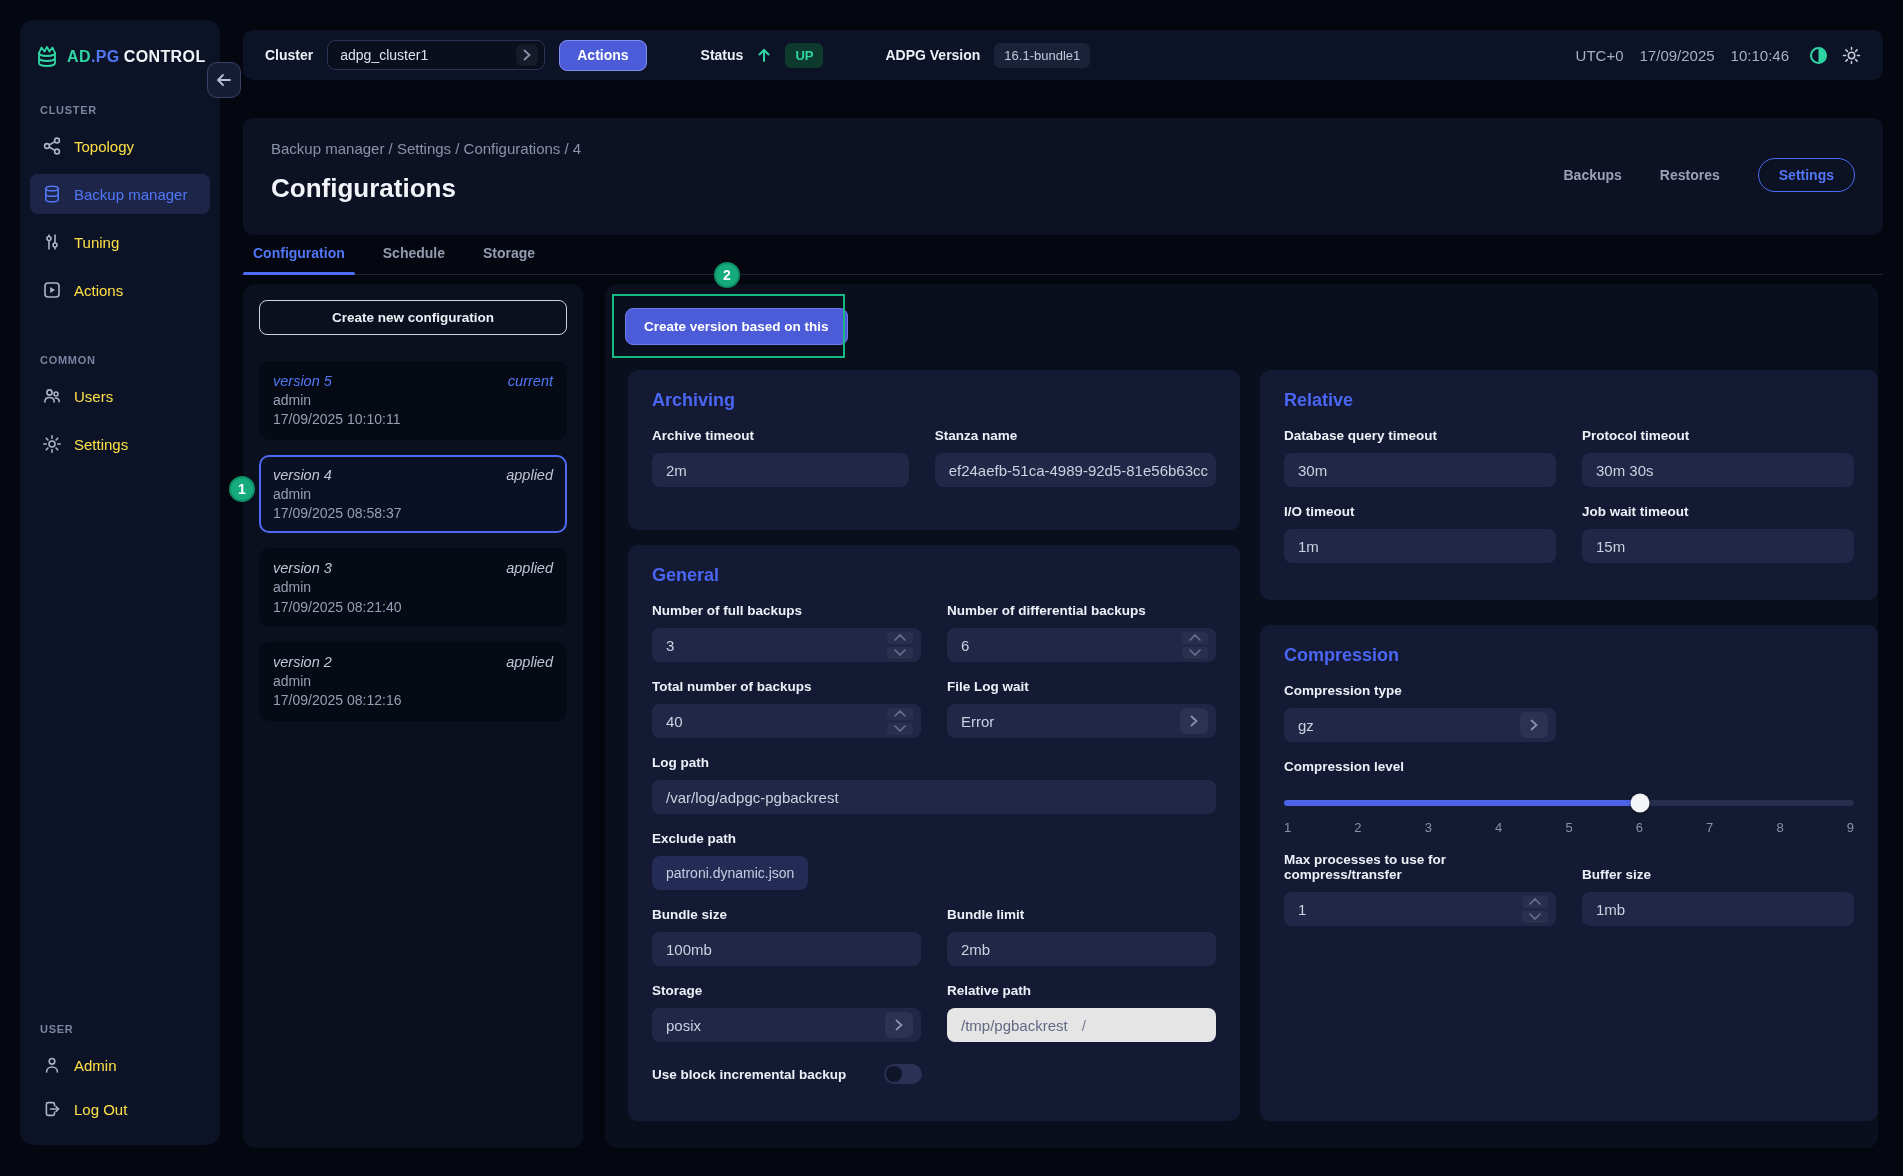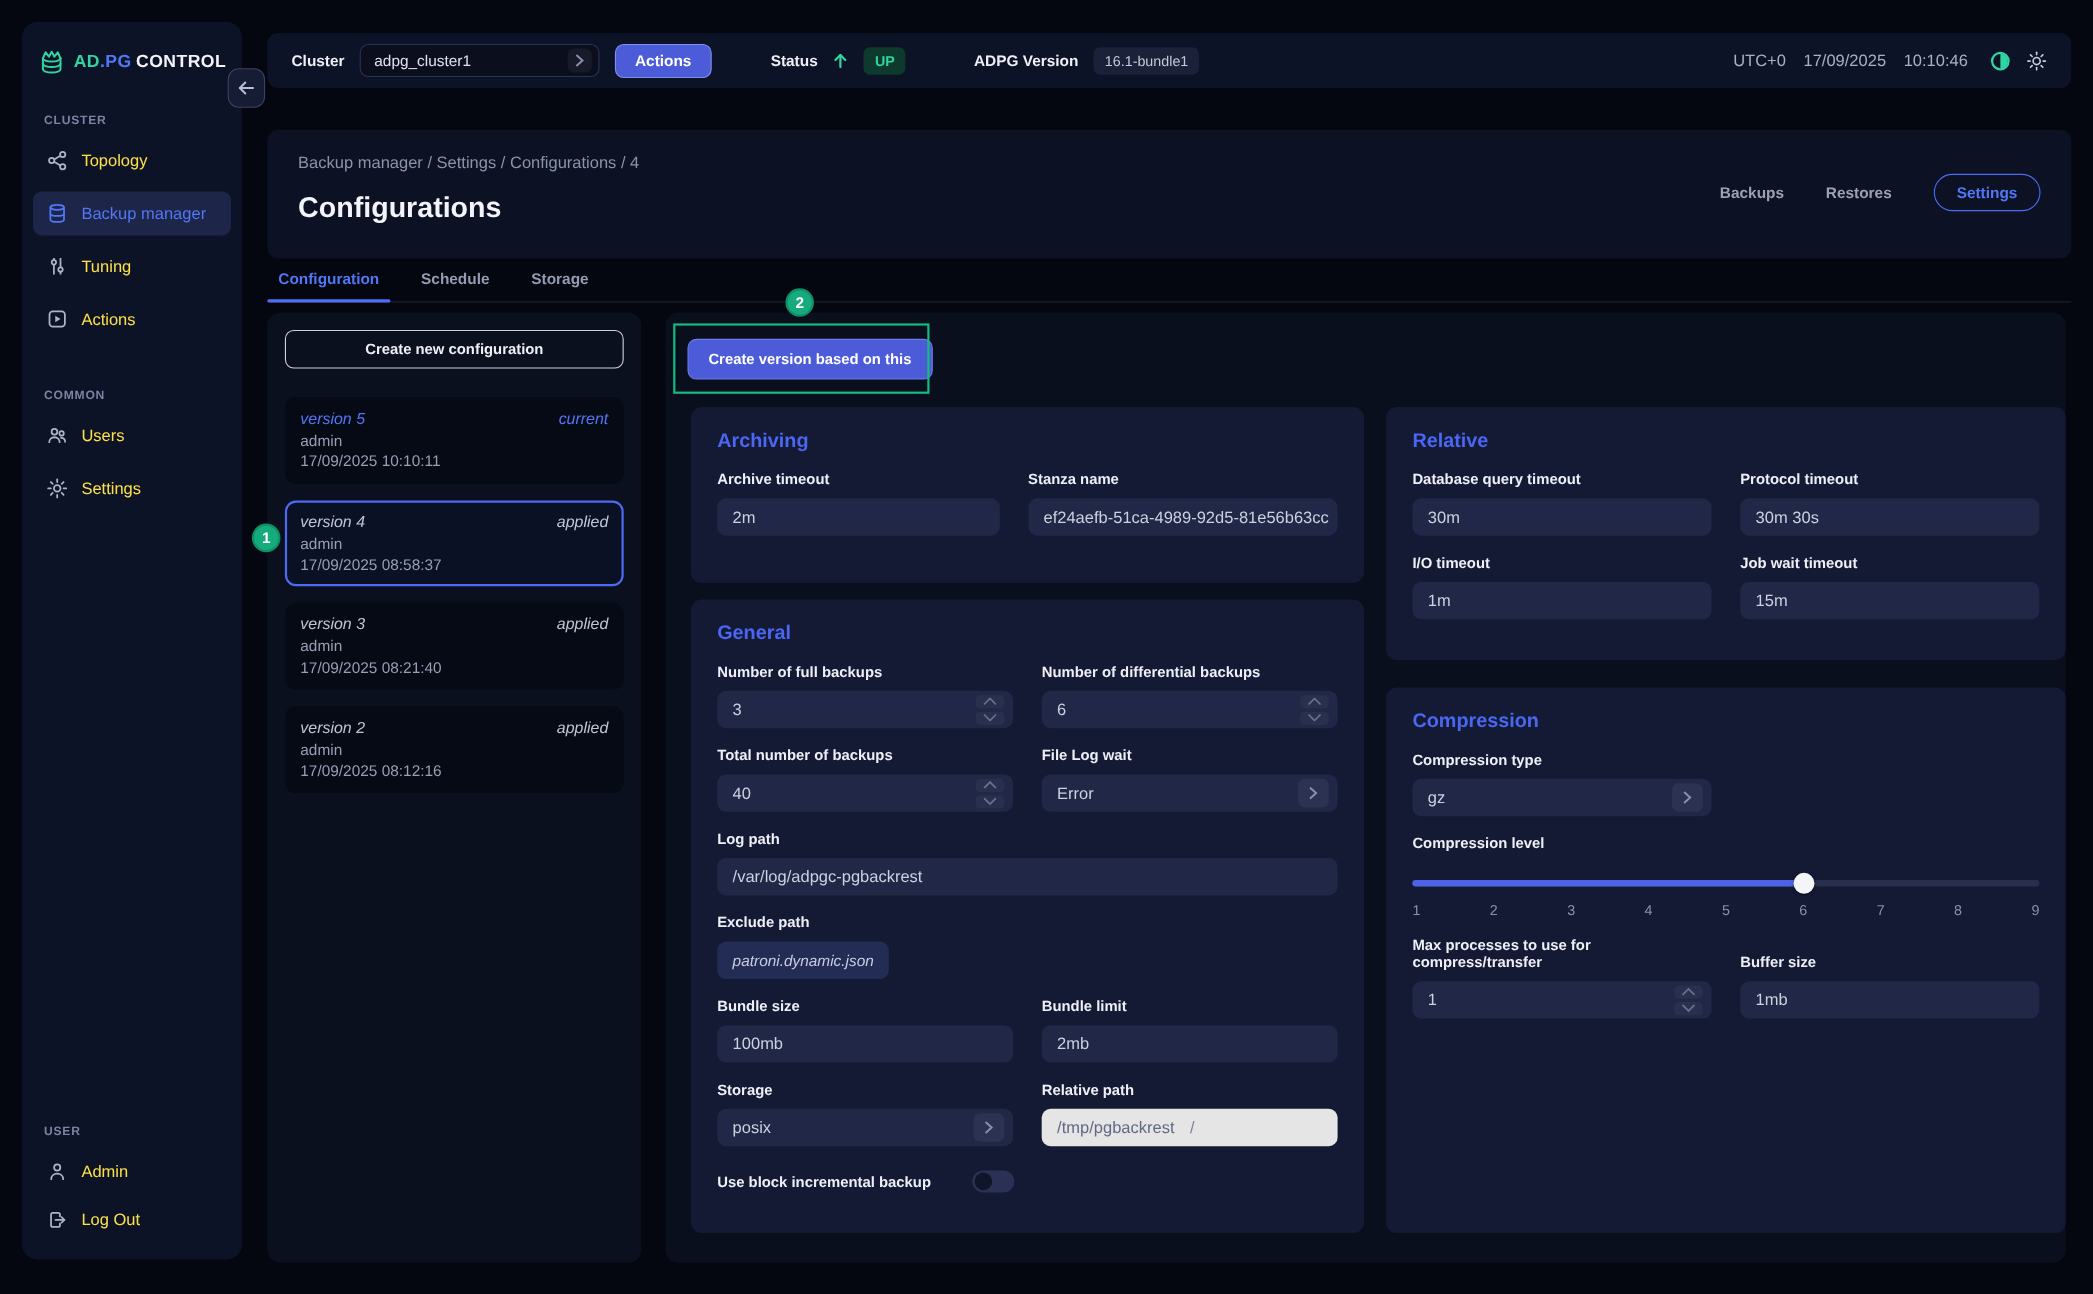--- a/index.html
+++ b/index.html
@@ -145,21 +145,21 @@
   .stepper{margin-left:auto; display:flex; flex-direction:column; gap:3px; cursor:pointer;}
   .chev-btn{width:26px; height:12px; display:flex; align-items:center; justify-content:center;
     border-radius:4px; background:rgba(255,255,255,.045); color:#6a7190;}
   .select-chev{
     margin-left:auto; width:28px; height:26px; border-radius:6px;
     background:rgba(255,255,255,.055); display:flex; align-items:center; justify-content:center;
     color:#8a91ad; cursor:pointer;
   }
   .chip{
     display:inline-flex; align-items:center; background:#232c55; color:#c7cce2;
-    border-radius:8px; padding:9px 14px; font-size:14px; cursor:pointer;font-style:italic;
+    border-radius:8px; padding:9px 14px; font-size:14px; cursor:pointer;
   }
   .dim-input{background:#e5e5e5;}
   .dim-input .fvalue{color:#616984; flex:none;}
   .dim-suffix{color:#7a8199; margin-left:14px;}
   .toggle-row{display:flex; align-items:center; gap:38px; margin-top:22px;}
   .toggle{
     width:38px; height:20px; border-radius:10px; background:#2b3154; position:relative; cursor:pointer;
   }
   .toggle-knob{
     position:absolute; left:2px; top:2px; width:16px; height:16px; border-radius:50%;

